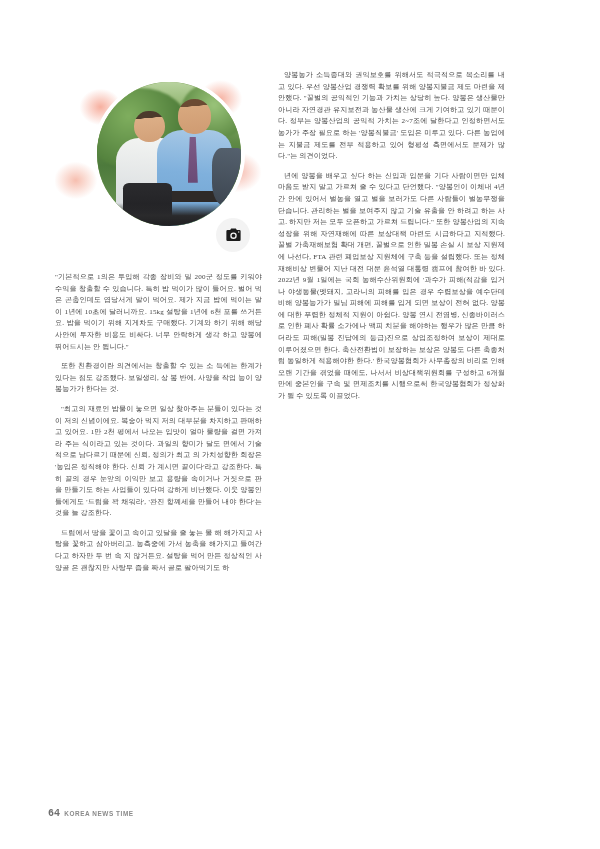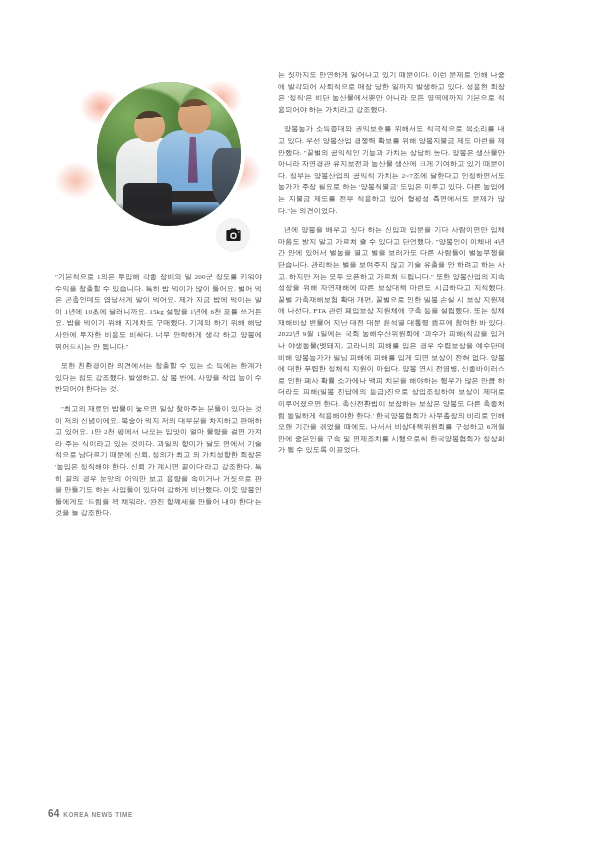--- a/index.html
+++ b/index.html
@@ -208,21 +208,21 @@
   
   .footer {
     position: absolute;
     left: 48px;
     top: 808px;
     display: flex;
     align-items: baseline;
     gap: 4px;
   }
   .footer-pageno {
-    font-family: Liberation Sans, sans-serif;
+    font-family: Liberation Mono, monospace;
     font-size: 10px;
     font-weight: 700;
     color: #6d6d6d;
     letter-spacing: .01em;
   }
   .footer-pub {
     font-family: "Liberation Sans", sans-serif;
     font-size: 6.4px;
     font-weight: 700;
     color: #8a8a8a;
@@ -255,26 +255,26 @@
         <path fill="#1c1c1c" d="M9 3l-1.2 2H4.5A1.5 1.5 0 0 0 3 6.5v11A1.5 1.5 0 0 0 4.5 19h15a1.5 1.5 0 0 0 1.5-1.5v-11A1.5 1.5 0 0 0 19.5 5h-3.3L15 3H9z"></path>
         <circle cx="12" cy="12.2" r="4.1" fill="#f2f2f2"></circle>
         <circle cx="12" cy="12.2" r="2.4" fill="#1c1c1c"></circle>
         <circle cx="18.6" cy="7.6" r=".85" fill="#f2f2f2"></circle>
       </svg>
     </div>
   </div>
 
   <div class="col col-left">
     <p class="noindent">"기본적으로 1의은 투입해 각종 장비와 밀 200군 정도를 키워야 수익을 창출할 수 있습니다. 특히 밥 먹이가 많이 들어요. 벌어 먹은 곤충인데도 엽당서게 말이 먹어요. 제가 지금 밥에 먹이는 말이 1년에 10초에 달러니까요. 15kg 설탕을 1년에 6천 포를 쓰거든요. 밥을 먹이기 위해 지게차도 구매했다. 기계와 하기 위해 해당 사안에 투자한 비용도 비싸다. 너무 안락하게 생각 하고 양봉에 뛰어드시는 안 됩니다."</p>
-    <p>또한 친환경이란 의견에서는 창출할 수 있는 소 득에는 한계가 있다는 점도 강조했다. 발생하고, 상 봉 반에, 사양을 작업 능이 수반되어야 한다는 것.</p>
+    <p>또한 친환경이란 의견에서는 창출할 수 있는 소 득에는 한계가 있다는 점도 강조했다. 보일생리, 상 봉 반에, 사양을 작업 능이 양봉능가가 한다는 것.</p>
     <p>"최고의 재료인 밥물이 놓으면 일상 찾아주는 분들이 있다는 것이 저의 신념이에요. 복숭아 먹지 저의 대부분을 차지하고 판매하고 있어요. 1만 2천 평에서 나오는 입맛이 얼마 물량을 걸면 가져라 주는 식이라고 있는 것이다. 과일의 향미가 달도 면에서 기술적으로 남다르기 때문에 신뢰, 정의가 최고 의 가치성향한 회장은 '농입은 정직해야 한다. 신뢰 가 계시면 끝이다'라고 강조한다. 특히 끝의 경우 눈앞의 이익만 보고 용량을 속이거나 거짓으로 판 을 만들기도 하는 사업들이 있다며 강하게 비난했다. 이웃 양봉인들에게도 '드럼을 꽉 채워라', '완진 항꼐세을 만들어 내야 한다'는 것을 늘 강조한다.</p>
+    <p>드럼에서 땅을 꽃이고 속이고 있달을 줄 놓는 몰 해 해가지고 사탕을 꽃하고 삼아버리고. 농측중에 가서 농축을 해가지고 들여간다고 하자만 두 번 속 지 않거든요. 설탕을 먹어 만든 정상적인 사양골 은 괜찮지만 사탕무 즙을 짜서 골로 팔아먹기도 하</p>
   </div>
 
   <div class="col col-right">
-    <p class="noindent">는 짓까지도 만연하게 일어나고 있기 때문이다. 이런 문제로 인해 나중에 발각되어 사회적으로 매장 당한 일까지 발생하고 있다. 성용현 회장은 '정직'은 비단 농산물에서뿐만 아니라 모든 영역에까지 기본으로 적용되어야 하는 가치라고 강조했다.</p>
     <p>양봉농가 소득증대와 권익보호를 위해서도 적극적으로 목소리를 내고 있다. 우선 양봉산업 경쟁력 확보를 위해 양봉지불금 제도 마련을 제안했다. "꿀벌의 공익적인 기능과 가치는 상당히 높다. 양봉은 생산물만 아니라 자연경관 유지보전과 농산물 생산에 크게 기여하고 있기 때문이다. 정부는 양봉산업의 공익적 가치는 2~7조에 달한다고 인정하면서도 농가가 주장 필요로 하는 '양봉직불금' 도입은 미루고 있다. 다른 농업에는 지불금 제도를 전부 적용하고 있어 형평성 측면에서도 문제가 많다."는 의견이었다.</p>
     <p>년에 양봉을 배우고 싶다 하는 신입과 입문을 기다 사람이면만 입체 마음도 받지 말고 가르쳐 줄 수 있다고 단언했다. "양봉인이 이체내 4년간 안에 있어서 벌농을 열고 벌을 보러가도 다른 사람들이 벌농무쟁을 단습니다. 관리하는 벌을 보여주지 않고 기술 유출을 안 하려고 하는 사고. 하지만 저는 모두 오픈하고 가르쳐 드립니다." 또한 양봉산업의 지속 성장을 위해 자연재해에 따른 보상대책 마련도 시급하다고 지적했다. 꿀벌 가축재해보험 확대 개편, 꿀벌으로 인한 밀봉 손실 시 보상 지원제에 나선다, FTA 관련 폐업보상 지원체에 구축 등을 설립했다. 또는 정체재해비상 변물어 지난 대전 대문 윤석열 대통령 캠프에 참여한 바 있다. 2022년 9월 1일에는 국회 농해수산위원회에 '과수가 피해(적감을 입거나 야생동물(멧돼지, 고라니의 피해를 입은 경우 수렵보상을 예수단데 비해 양봉능가가 밀님 피해에 피해를 입게 되면 보상이 전혀 없다. 양봉에 대한 푸렵한 정체적 지원이 아쉽다. 양봉 연시 전염병, 신종바이러스로 인한 폐사 확률 소가에나 맥피 치분을 해야하는 행우가 많은 만큼 하더라도 피해(밀봉 진답에의 등급)진으로 상업조정하여 보상이 제대로 이루어졌으면 한다. 축산전환법이 보장하는 보상은 양봉도 다른 축종처럼 동일하게 적용해야한 한다.' 한국양봉협회가 사무총장의 비리로 인해 오랜 기간을 겪었을 때에도, 나서서 비상대책위원회를 구성하고 6개월 만에 중본인을 구속 및 면제조치를 시행으로써 한국양봉협회가 정상화가 될 수 있도록 이끌었다.</p>
   </div>
 
   <div class="footer">
     <span class="footer-pageno">64</span>
     <span class="footer-pub">KOREA NEWS TIME</span>
   </div>
 
 </div>

